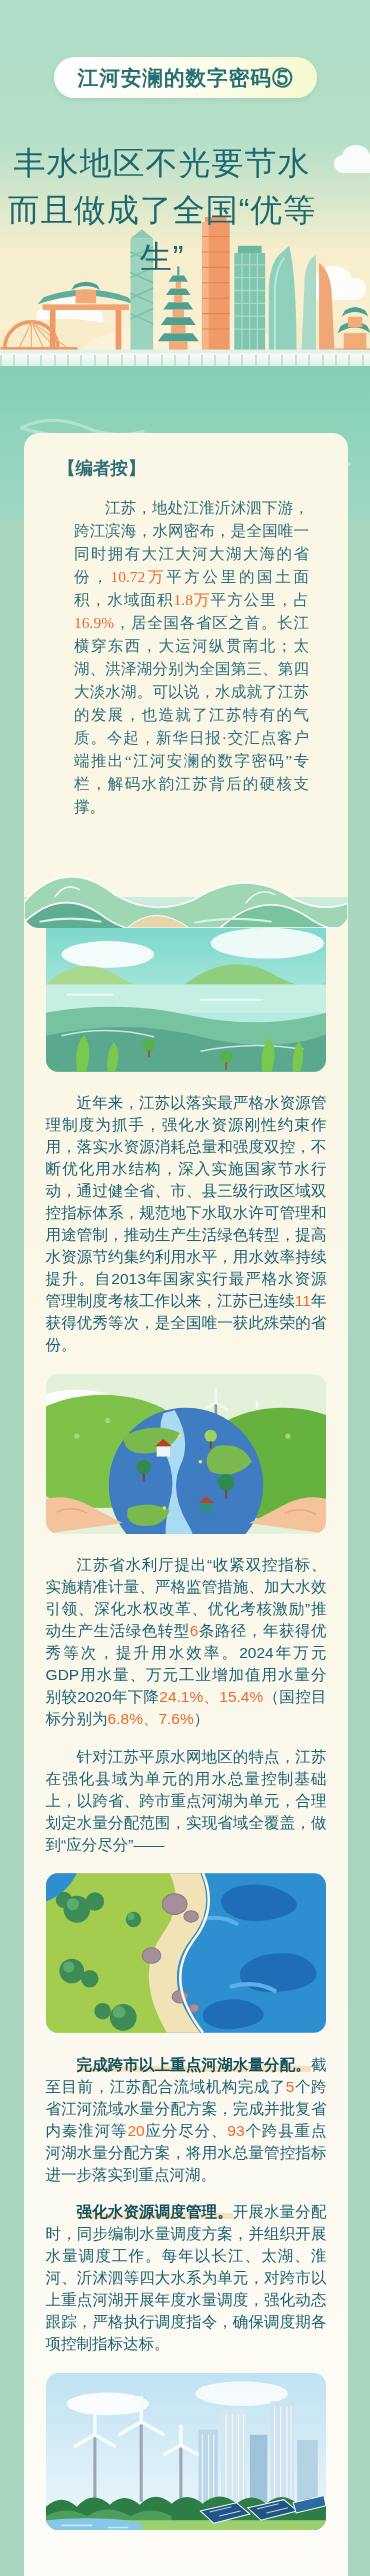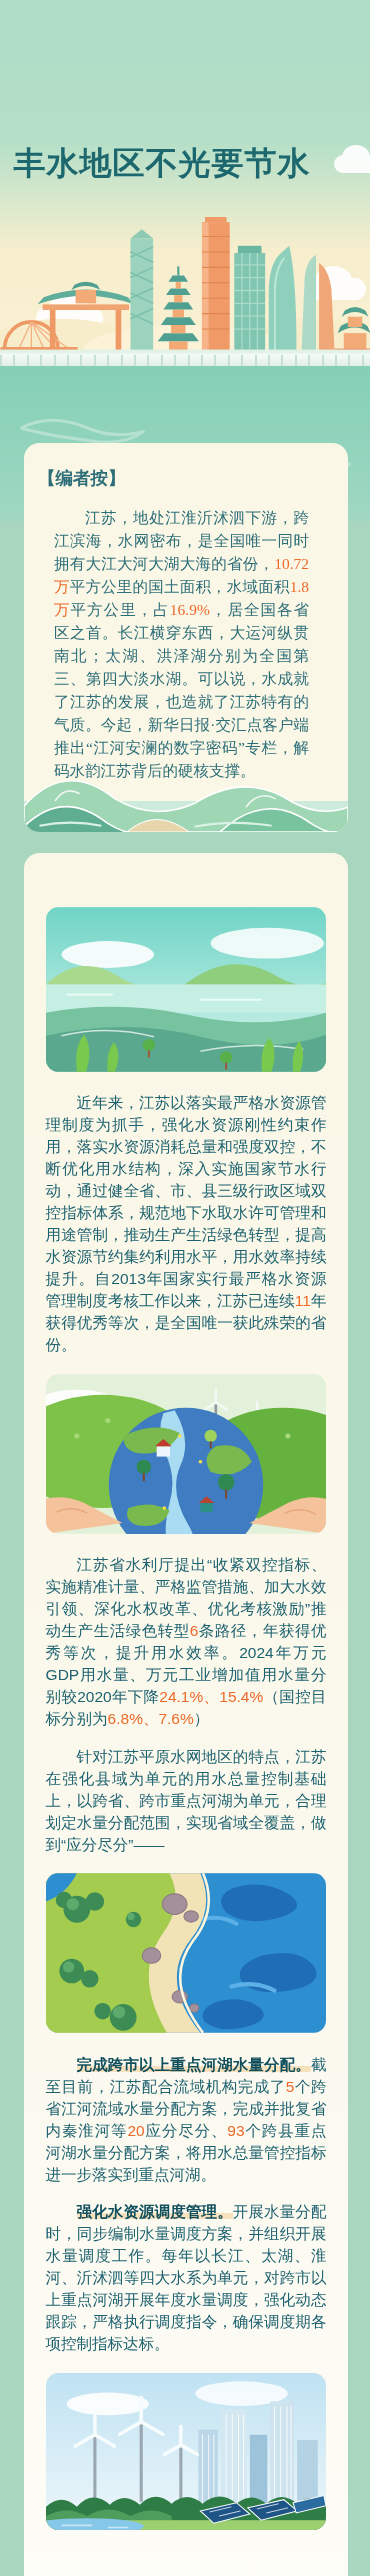--- a/index.html
+++ b/index.html
@@ -20,25 +20,25 @@
          linear-gradient(#f6fbf8,#ddeee4);
        border-top:2.1px solid #eef7f1;}
   .water{position:absolute;left:0;top:366px;width:371px;height:155px;
        background:linear-gradient(180deg,#84cfb5,#93d4bd 55%,#a0d7c2);}
   .badge{position:absolute;top:57px;left:50%;transform:translateX(-50%);
        padding:6.7px 24px;border-radius:24px;white-space:nowrap;
        background:linear-gradient(90deg,#ffffff,#fdfdee 55%,#f4f9cf);
        color:#266f74;font-size:20.6px;font-weight:700;letter-spacing:1px;
        box-shadow:0 2.1px 5.2px rgba(60,120,100,.12);}
   .title{position:absolute;top:140px;left:0;width:324px;text-align:center;
-       color:#1d686e;font-size:32px;font-weight:700;line-height:47px;letter-spacing:1px;}
+       color:#1d686e;font-size:32px;font-weight:400;line-height:47px;letter-spacing:1px;}
 
   
   .card{position:absolute;left:24px;width:324px;border-radius:15.5px;box-sizing:border-box;}
-  .card1{top:443px;height:389px;background:#faf7e6;padding:23px 23px 0 14px;overflow:hidden;}
+  .card1{top:433px;height:495px;background:#faf7e6;padding:23px 23px 0 34px;overflow:hidden;}
   .card2{top:853px;height:2050px;padding:36px 21.6px 15.5px 21.6px;overflow:hidden;
        background:linear-gradient(180deg,#faf7e6 0%,#fbf9ee 55%,#fefefb 100%);}
   .ed-label{font-family:"Liberation Serif", serif;font-size:17.5px;font-weight:700;
        color:#2d6e78;margin:0 0 7.2px 0;position:relative;z-index:2;}
   .ed-text{font-family:"Liberation Serif", serif;font-size:15.5px;line-height:23px;
        color:#2d6e78;text-indent:2em;text-align:justify;margin:16px;position:relative;z-index:2;}
   .mountains{position:absolute;left:0;bottom:0;z-index:1;}
   p.body{font-size:15.5px;line-height:22px;color:#1e6270;text-indent:2em;
        text-align:justify;margin:0 0 15.5px 0;}
   .seg-o{color:#ed6a2b;}
@@ -115,22 +115,24 @@
     <div class="fence"></div>
 
     <div class="water">
       <svg width="371" height="155" viewBox="0 0 720 300">
         <path d="M40 120 q60 -30 130 0 q50 22 110 6 q-40 30 -110 18 q-80 -10 -130 -24" fill="none" stroke="#c4e8d8" stroke-width="6" opacity=".7"></path>
         <path d="M430 190 q70 -28 140 -4 q60 20 110 2 q-30 34 -120 24 q-90 -8 -130 -22" fill="none" stroke="#c4e8d8" stroke-width="6" opacity=".7"></path>
         <path d="M120 250 q50 -18 110 -2" fill="none" stroke="#c4e8d8" stroke-width="5" opacity=".6"></path>
       </svg>
     </div>
 
+    <div class="badge">江河安澜的数字密码⑤</div>
     <div class="title">
       <div>丰水地区不光要节水</div>
+      <div>而且做成了全国“优等生”</div>
     </div>
   </div>
 
   <section class="card card1">
     <div class="ed-label">【编者按】</div>
     <p class="ed-text"><span class="seg-n">江苏，地处江淮沂沭泗下游，跨江滨海，水网密布，是全国唯一同时拥有大江大河大湖大海的省份，</span><span class="seg-o">10.72万</span><span class="seg-n">平方公里的国土面积，水域面积</span><span class="seg-o">1.8万</span><span class="seg-n">平方公里，占</span><span class="seg-o">16.9%</span><span class="seg-n">，居全国各省区之首。长江横穿东西，大运河纵贯南北；太湖、洪泽湖分别为全国第三、第四大淡水湖。可以说，水成就了江苏的发展，也造就了江苏特有的气质。今起，新华日报·交汇点客户端推出“江河安澜的数字密码”专栏，解码水韵江苏背后的硬核支撑。</span></p>
     <svg class="mountains" width="324" height="93" viewBox="0 0 628 180">
       <rect x="0" y="120" width="628" height="60" fill="#cdebdc"></rect>
       <path d="M0 130 Q80 40 175 115 Q250 160 330 125 Q430 62 520 122 Q575 152 628 132 L628 180 L0 180 Z" fill="#9fd6b4" stroke="#ffffff" stroke-width="3"></path>
       <path d="M200 180 Q255 132 320 180 Z" fill="#e7d6ac" stroke="#fff" stroke-width="2"></path>

